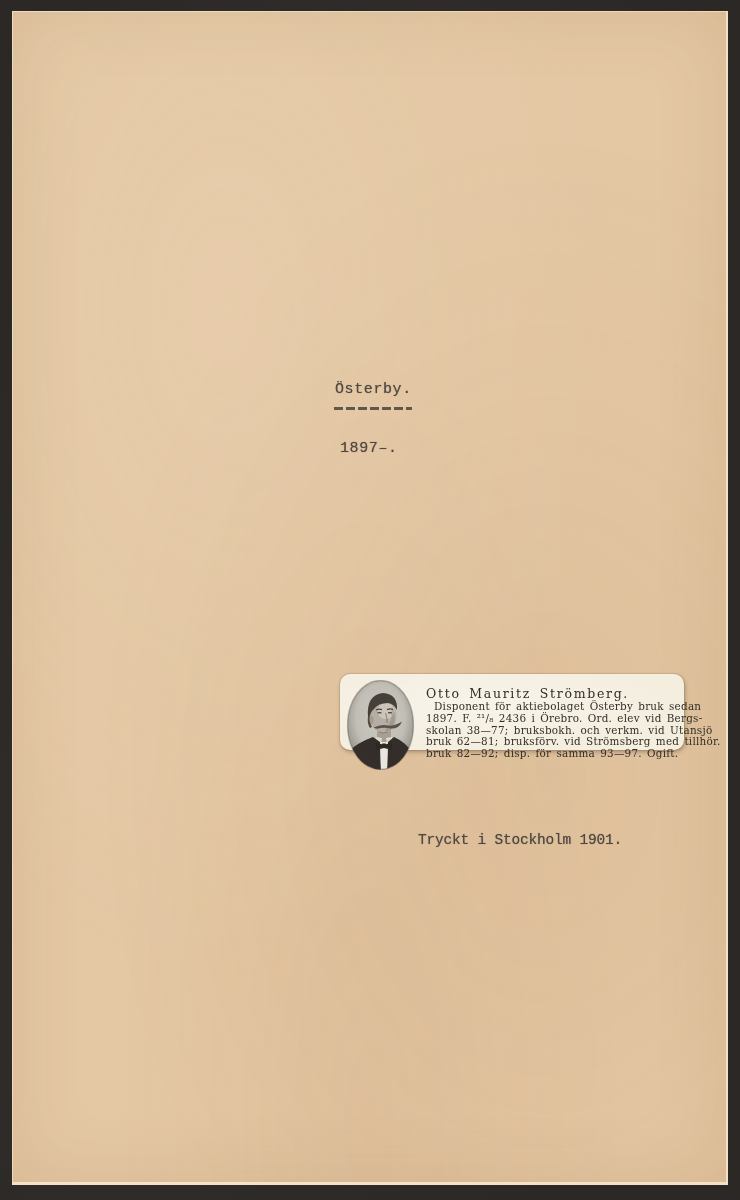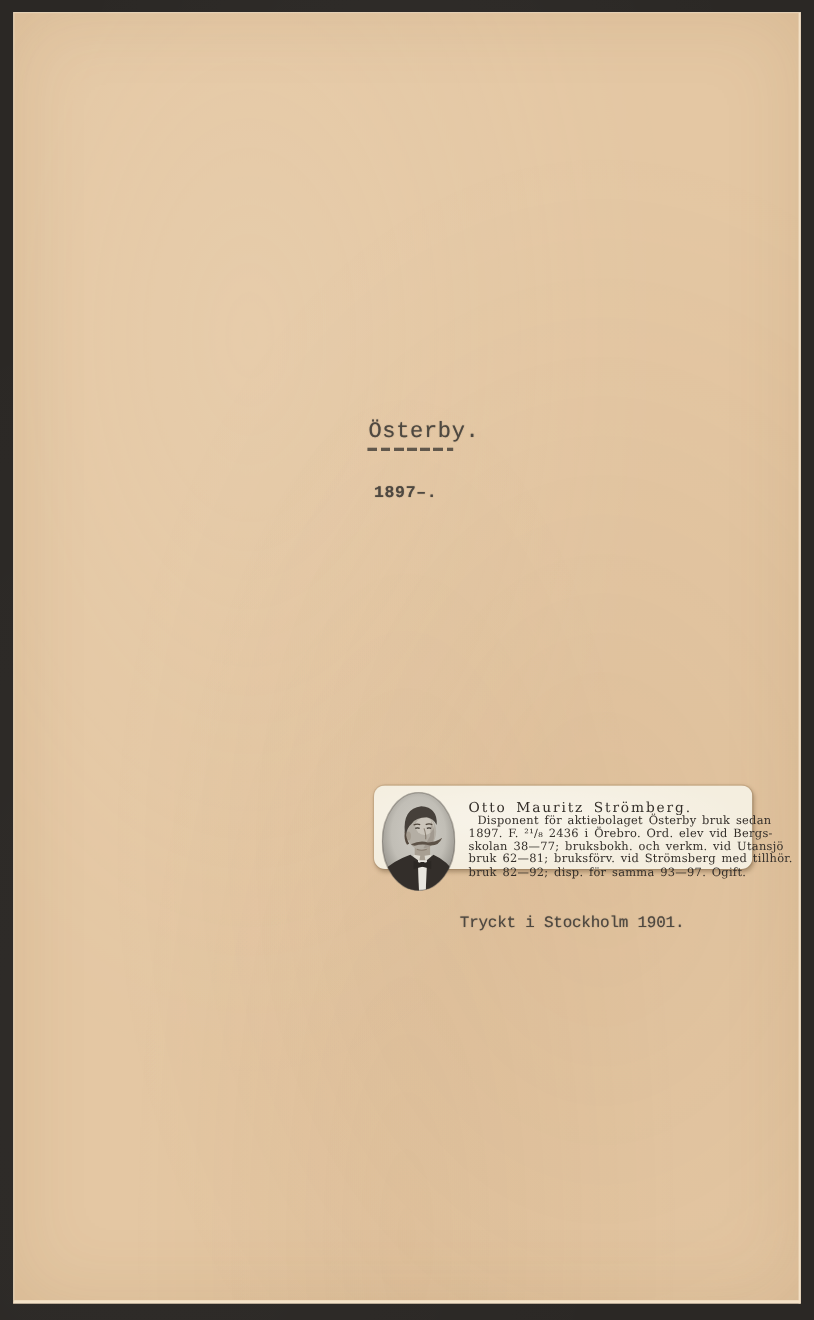--- a/index.html
+++ b/index.html
@@ -41,35 +41,35 @@
   }
 
   
   .typed {
     position: absolute;
     font-family: "Liberation Mono", "DejaVu Sans Mono", monospace;
     color: var(--ink-color, #4e4840);
     text-shadow: 0 0 1px rgba(78,72,64,0.65);
     white-space: nowrap;
   }
-  .typed-title    { left: 322px; top: 369px; font-size: 20px; letter-spacing: 0.6px; }
+  .typed-title    { left: 322px; top: 369px; font-size: 15px; letter-spacing: 0.6px; }
   .title-underline {
     position: absolute;
     left: 321px; top: 395px;
     width: 78px; height: 2.5px;
     background: repeating-linear-gradient(90deg,
       rgba(74,68,60,0.85) 0 9px, rgba(74,68,60,0) 9px 12px);
   }
-  .typed-subtitle { left: 327px; top: 428px; font-size: 15px; letter-spacing: 0.6px; font-weight: bold; }
+  .typed-subtitle { left: 327px; top: 428px; font-size: 15px; letter-spacing: 0.6px; }
   .typed-imprint  { left: 405px; top: 820px; font-size: 14.5px; letter-spacing: -0.2px; }
 
   
   .clipping {
     position: absolute;
-    left: 327px; top: 702px;
+    left: 327px; top: 662px;
     width: 344px; height: 76px;
     background:
       radial-gradient(ellipse at 40% 40%, rgba(255,255,255,0.35), transparent 70%),
       var(--clipping-color, #f4eedf);
     box-shadow: 1px 2px 4px rgba(70,45,20,0.35), 0 0 0 1px rgba(120,95,60,0.15);
     border-radius: 10px;
   }
   .portrait {
     position: absolute;
     left: 7px; top: 6px;

